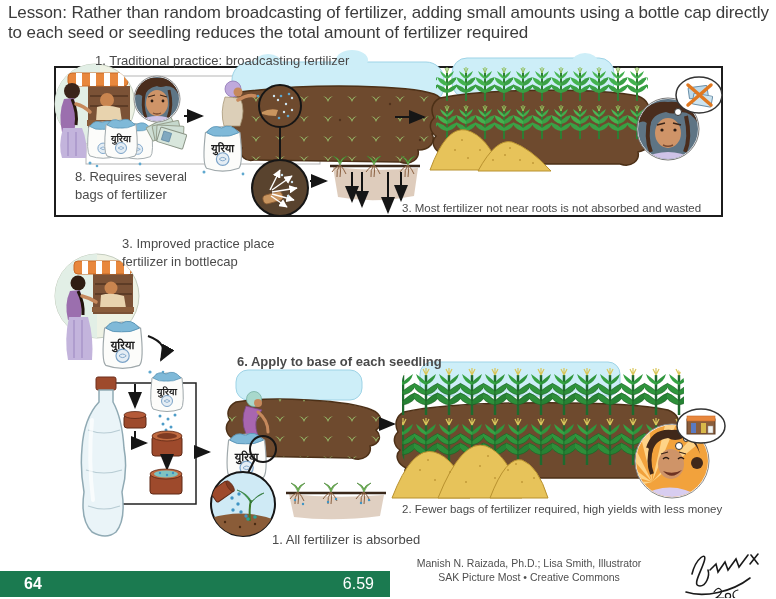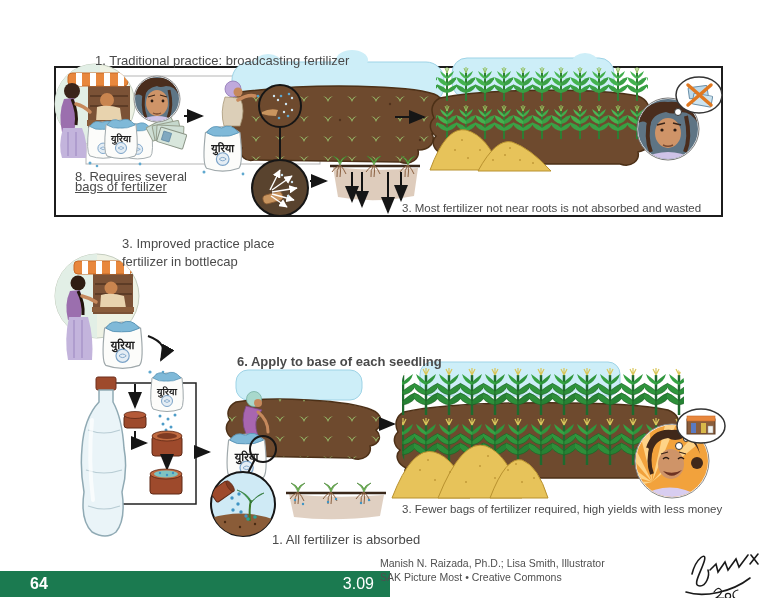--- a/index.html
+++ b/index.html
@@ -6,23 +6,23 @@
   .page{position:relative;width:776px;height:599px;background:#fff;overflow:hidden;
         font-family:"Liberation Sans",sans-serif;}
   .title{position:absolute;left:8px;top:3px;width:762px;font-size:17px;line-height:1.18;
          color:var(--title_text,#3c3c3c);letter-spacing:-0.1px;}
   .lbl{position:absolute;font-size:13px;color:var(--label_text,#4a4a4a);white-space:nowrap;}
   .lbl.small{font-size:11.5px;}
   svg{position:absolute;left:0;top:0;font-family:"Liberation Sans",sans-serif;}
   .footer-bar{position:absolute;left:0;top:571px;width:390px;height:26px;
               background:var(--footer_bar,#1b7a50);display:flex;align-items:center;
               justify-content:space-between;color:#fff;}
-  .footer-bar .pg{font-weight:bold;font-size:16px;margin-left:30px;}
+  .footer-bar .pg{font-weight:bold;font-size:16px;margin-left:24px;}
   .footer-bar .sec{font-size:16px;margin-right:16px;}
-  .credits{position:absolute;left:380px;top:557px;width:298px;text-align:left;
+  .credits{position:absolute;left:380px;top:557px;width:298px;text-align:center;
            font-size:10.5px;line-height:1.32;color:#4f4f4f;}
   .credits div{white-space:nowrap;}
   .sig{position:absolute;left:684px;top:548px;}
 </style>
 </head>
 <body>
 
 <div class="page">
 
   <svg width="776" height="599" viewBox="0 0 776 599">
@@ -511,34 +511,35 @@
           <rect x="687" y="419" width="28" height="15" fill="#8a5d3b" stroke="#5e3c22"></rect>
           <rect x="687" y="416" width="28" height="5" style="fill:var(--awning_orange)" stroke="#c66a28" stroke-width="0.6"></rect>
           <rect x="691" y="423" width="5" height="10" fill="#5a7ac2"></rect>
           <rect x="701" y="423" width="5" height="10" fill="#d8b84a"></rect>
           <rect x="708" y="426" width="5" height="7" fill="#f4f4f0" stroke="#999" stroke-width="0.5"></rect>
         </g>
       </g>
     </g>
   </svg>
 
+  <div class="title">Lesson: Rather than random broadcasting of fertilizer, adding small amounts using a bottle cap directly to each seed or seedling reduces the total amount of fertilizer required</div>
 
   <div class="lbl" style="left:95px;top:53px;">1. Traditional practice: broadcasting fertilizer</div>
   <div class="lbl" style="left:75px;top:169px;">8. Requires several</div>
-  <div class="lbl" style="left:75px;top:179px;text-decoration:underline;">bags of fertilizer</div>
+  <div class="lbl" style="left:75px;top:187px;">bags of fertilizer</div>
   <div class="lbl small" style="left:402px;top:202px;">3. Most fertilizer not near roots is not absorbed and wasted</div>
   <div class="lbl" style="left:122px;top:236px;">3. Improved practice place</div>
   <div class="lbl" style="left:122px;top:254px;">fertilizer in bottlecap</div>
   <div class="lbl" style="left:237px;top:354px;font-weight:bold;">6. Apply to base of each seedling</div>
   <div class="lbl" style="left:272px;top:532px;">1. All fertilizer is absorbed</div>
-  <div class="lbl small" style="left:402px;top:503px;">3. Fewer bags of fertilizer required, high yields with less money</div>
+  <div class="lbl small" style="left:402px;top:503px;">2. Fewer bags of fertilizer required, high yields with less money</div>
 
   <div class="footer-bar">
     <span class="pg">64</span>
-    <span class="sec">3.09</span>
+    <span class="sec">6.59</span>
   </div>
 
   <div class="credits">
     <div>Manish N. Raizada, Ph.D.; Lisa Smith, Illustrator</div>
     <div>SAK Picture Most • Creative Commons</div>
   </div>
 
   <svg class="sig" width="86" height="50" viewBox="0 0 86 50">
     <g fill="none" stroke="#1a1a1a" stroke-width="1.6" stroke-linecap="round">
       <path d="M8,26 C12,10 24,2 20,14 C16,26 8,38 16,38 C22,38 26,28 24,22"></path>

